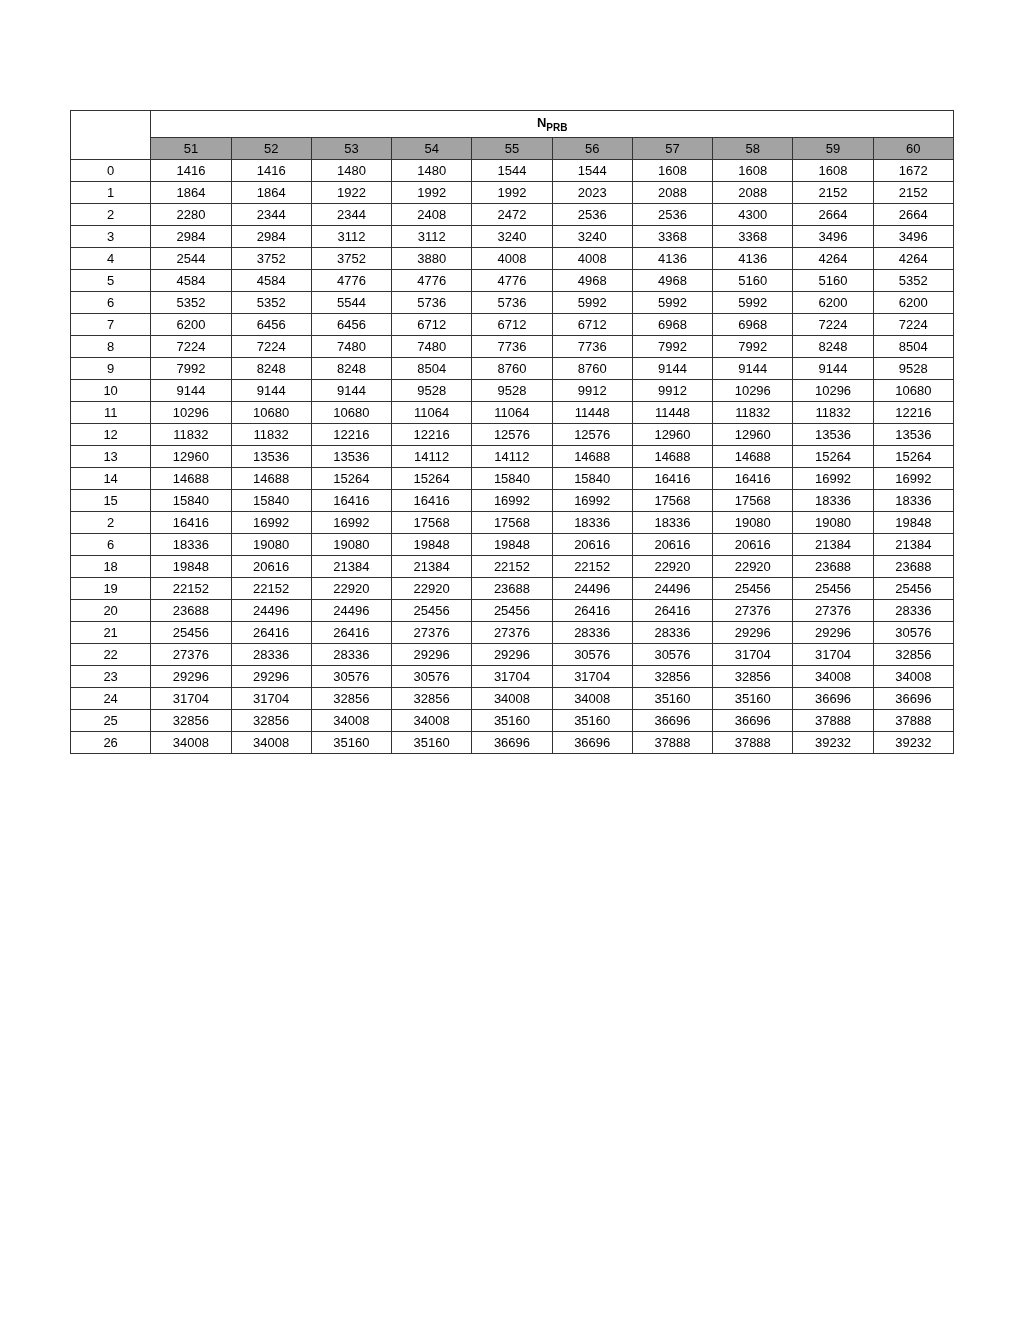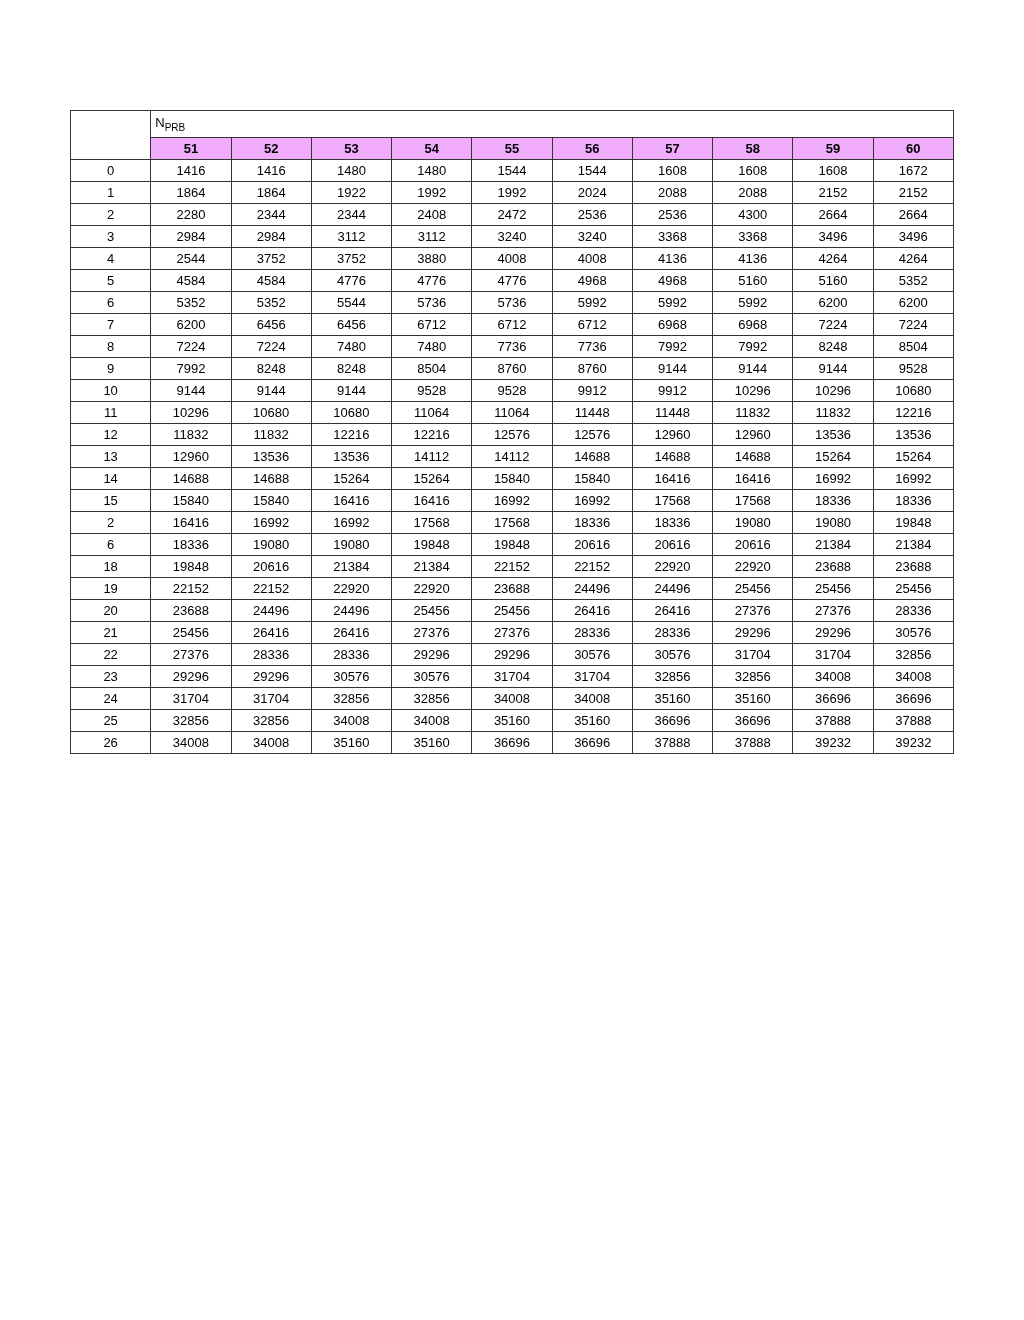--- a/index.html
+++ b/index.html
@@ -50,31 +50,31 @@
       padding: 3px 5px;
       min-width: 55px;
     }
     .index-header {
       background: #fff;
       font-weight: bold;
       vertical-align: middle;
       text-align: center;
     }
     .nprb-header {
-      font-weight: normal;
-      text-align: left;
+      font-weight: bold;
+      text-align: center;
       padding: 4px;
     }
     .nprb-super {
       font-size: 10px;
       vertical-align: sub;
     }
     .col-num {
-      font-weight: bold;
-      background: #f0abfc;
+      font-weight: normal;
+      background: #a3a3a3;
     }
     .row-index {
       font-weight: normal;
       background: #fff;
     }
     .fig-caption {
       text-align: center;
       font-style: italic;
       font-size: 28px;
       font-weight: bold;
@@ -130,21 +130,21 @@
           <td>1608</td>
           <td>1672</td>
         </tr>
         <tr>
           <td class="row-index">1</td>
           <td>1864</td>
           <td>1864</td>
           <td>1922</td>
           <td>1992</td>
           <td>1992</td>
-          <td>2024</td>
+          <td>2023</td>
           <td>2088</td>
           <td>2088</td>
           <td>2152</td>
           <td>2152</td>
         </tr>
         <tr>
           <td class="row-index">2</td>
           <td>2280</td>
           <td>2344</td>
           <td>2344</td>

